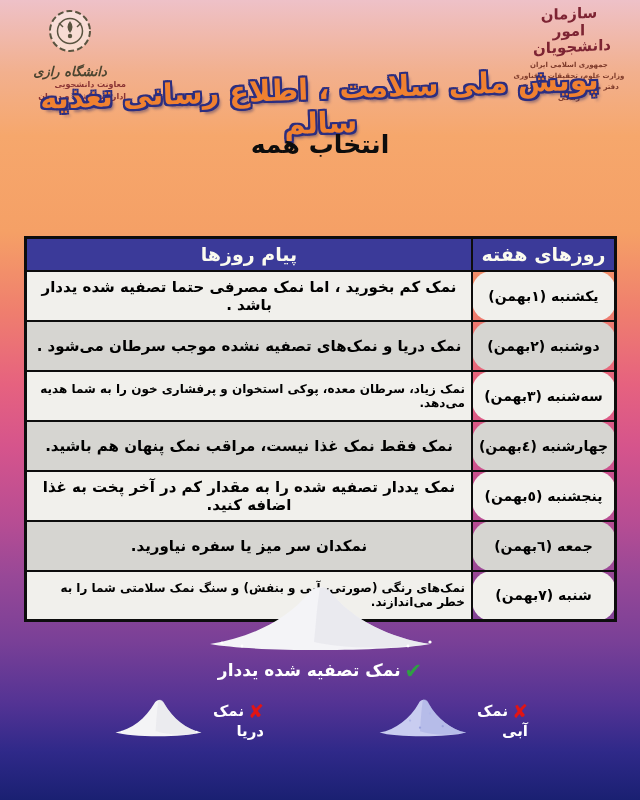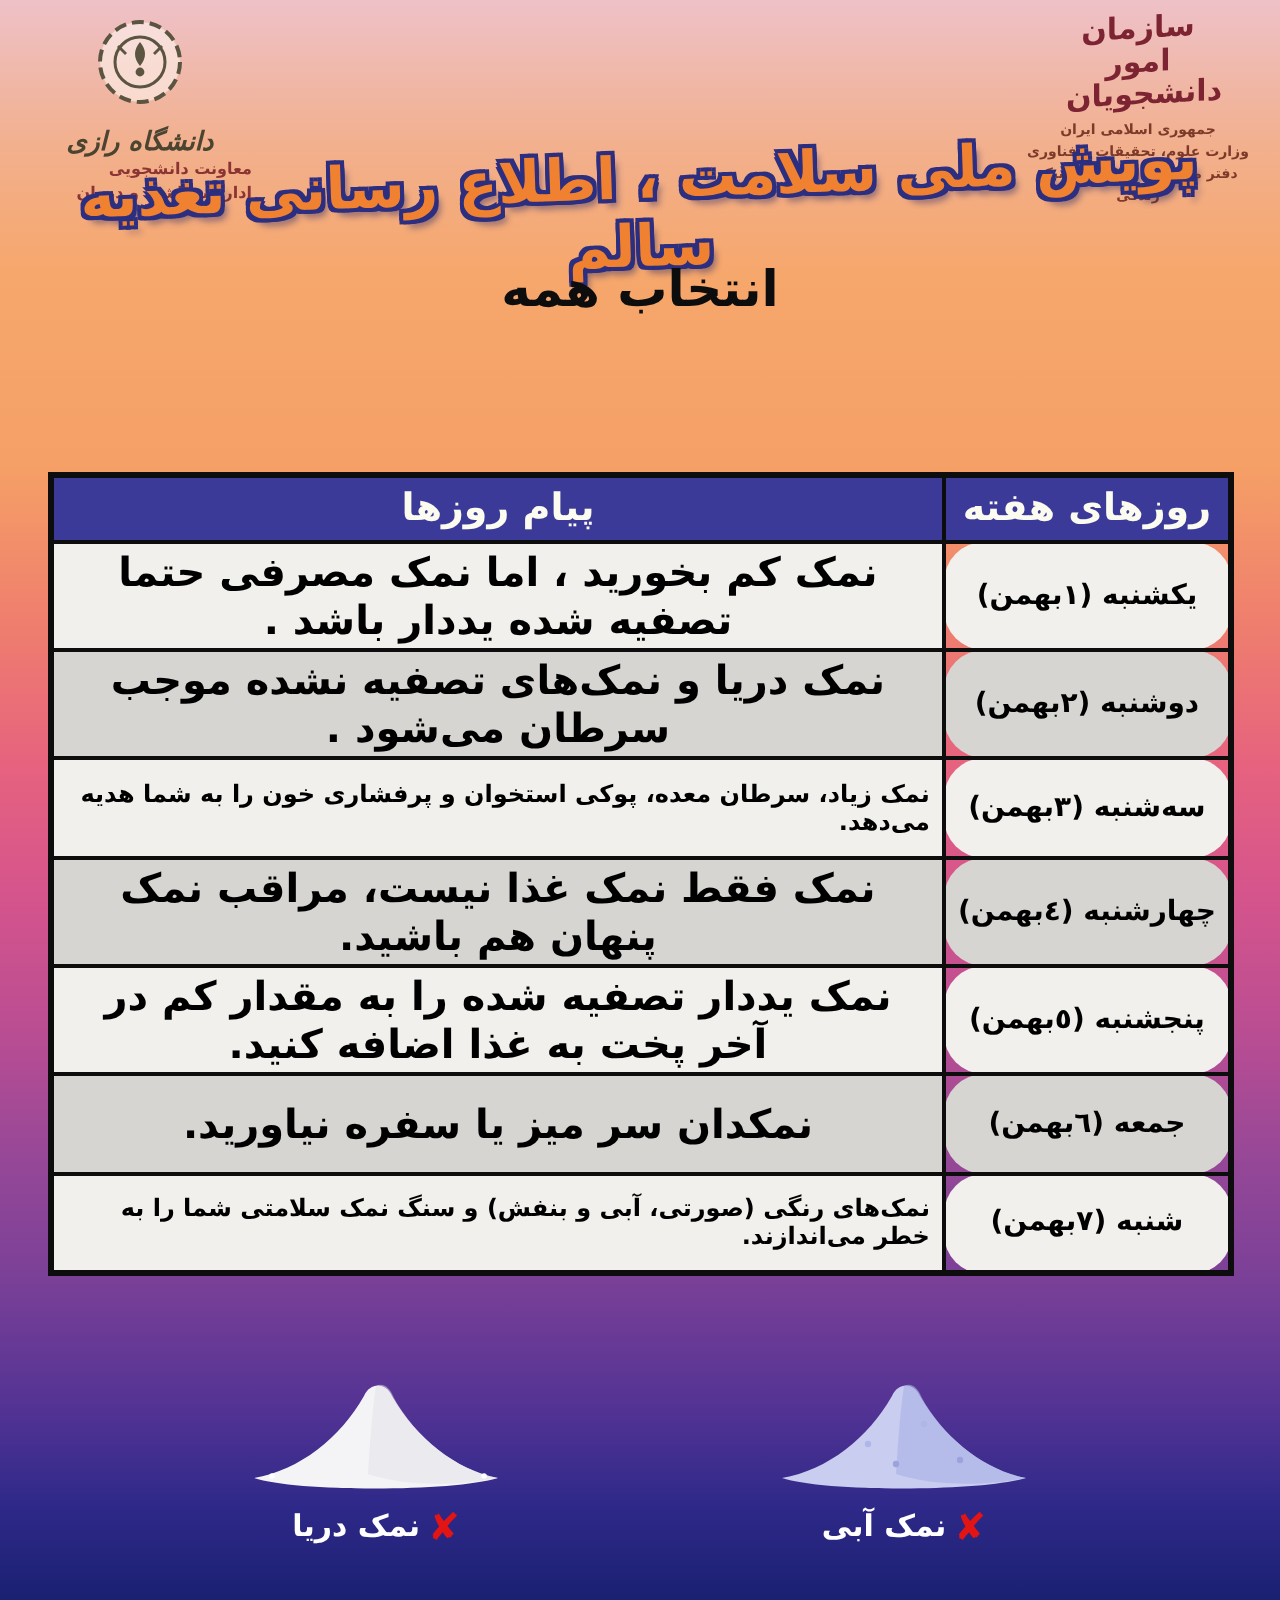--- a/index.html
+++ b/index.html
@@ -37,34 +37,34 @@
                border-collapse:collapse; border:3px solid #0d0d0d; }
   table.week th {
     background:#3b3a99; color:#fbfbef; font-weight:bold; font-size:19px;
     border:2px solid #0d0d0d; height:33px; padding:2px 6px;
   }
   table.week td {
     border:2px solid #0d0d0d; font-weight:bold; color:#000;
     text-align:center; height:50px; padding:2px 6px;
   }
   td.day { width:128px; font-size:14px; white-space:nowrap;border-radius:20px; }
-  td.msg { font-size:20px; }
+  td.msg { font-size:15px; }
   td.msg.small { font-size:12px;text-align:right; }
   tr.r-odd  td { background:#f1f0ec; }
   tr.r-even td { background:#d6d5d1; }
 
   
   .good-salt { position:absolute; top:580px; left:0; right:0; text-align:center; }
   .good-label { direction:rtl; color:#ffffff; font-weight:bold; font-size:17px; margin-top:1px; }
   .check { color:#2fa043; font-size:21px; vertical-align:middle; margin-left:4px; }
 
   
   .bad-salts { position:absolute; top:686px; left:0; right:0;
                display:flex; justify-content:space-evenly; align-items:flex-end; }
-  .salt-item { display:flex; flex-direction:column; align-items:center; width:152px;text-align:right; }
+  .salt-item { display:flex; align-items:center; width:152px;text-align:right; }
   .salt-label { direction:rtl; color:#ffffff; font-weight:bold; font-size:15px; margin-top:5px; }
   .cross { color:#e21414; font-size:19px; font-weight:900; vertical-align:middle; margin-left:4px; }
 </style>
 </head>
 <body>
 
 <div class="poster">
 
   <div class="logo-left">
     <svg width="54" height="52" viewBox="0 0 54 52">
@@ -125,20 +125,33 @@
         <td class="day">جمعه (٦بهمن)</td>
         <td class="msg">نمکدان سر میز یا سفره نیاورید.</td>
       </tr>
       <tr class="r-odd">
         <td class="day">شنبه (٧بهمن)</td>
         <td class="msg small">نمک‌های رنگی (صورتی، آبی و بنفش) و سنگ نمک سلامتی شما را به خطر می‌اندازند.</td>
       </tr>
     </tbody>
   </table>
 
+  <div class="good-salt">
+    <svg width="236" height="74" viewBox="0 0 236 74">
+      <path d="M8,64 C48,58 84,40 106,14 C112,5 124,5 130,14 C152,40 188,58 228,64 C186,72 50,72 8,64 Z" fill="#f4f4f7"></path>
+      <path d="M118,8 C124,6 128,9 131,15 C152,40 188,58 228,64 C178,70 138,68 112,62 C114,44 115,24 118,8 Z" fill="#e2e2e9" opacity="0.55"></path>
+      <circle cx="20" cy="63" r="1.6" fill="#ffffff"></circle>
+        <circle cx="228" cy="62" r="1.6" fill="#ffffff"></circle>
+      <circle cx="40" cy="66" r="1.4" fill="#ffffff"></circle>
+        <circle cx="206" cy="66" r="1.4" fill="#ffffff"></circle>
+    </svg>
+    <div class="good-label">
+      <span class="check">✔</span><span>نمک تصفیه شده یددار</span>
+    </div>
+  </div>
 
   <div class="bad-salts">
 
     <div class="salt-item">
       <svg width="132" height="62" viewBox="0 0 132 62">
         <path d="M5,53 C28,49 48,33 60,12 C63,5 71,5 74,12 C86,33 106,49 127,53 C104,60 26,60 5,53 Z" fill="#f4f4f6"></path>
         <path d="M66,7 C70,5 73,8 75,13 C86,33 106,49 127,53 C100,58 78,56 62,51 C63,36 64,20 66,7 Z" fill="#e1e1e8" opacity="0.5"></path>
         <circle cx="14" cy="52" r="1.4" fill="#ffffff"></circle>
           <circle cx="120" cy="52" r="1.4" fill="#ffffff"></circle>
       </svg>

